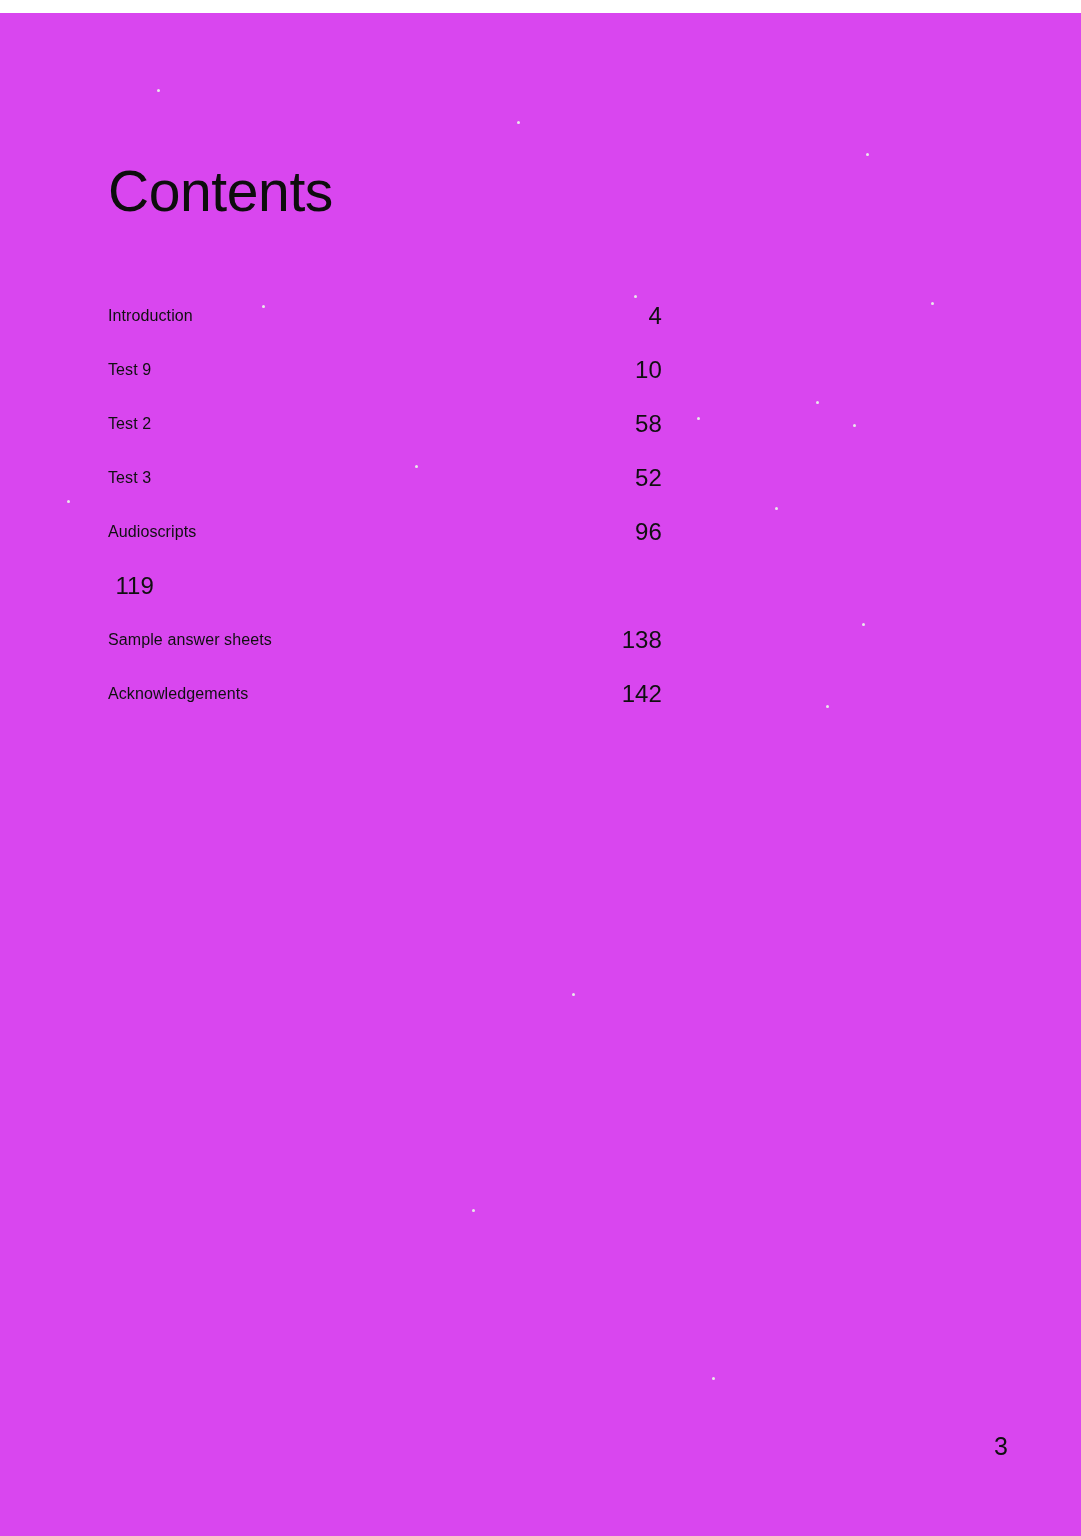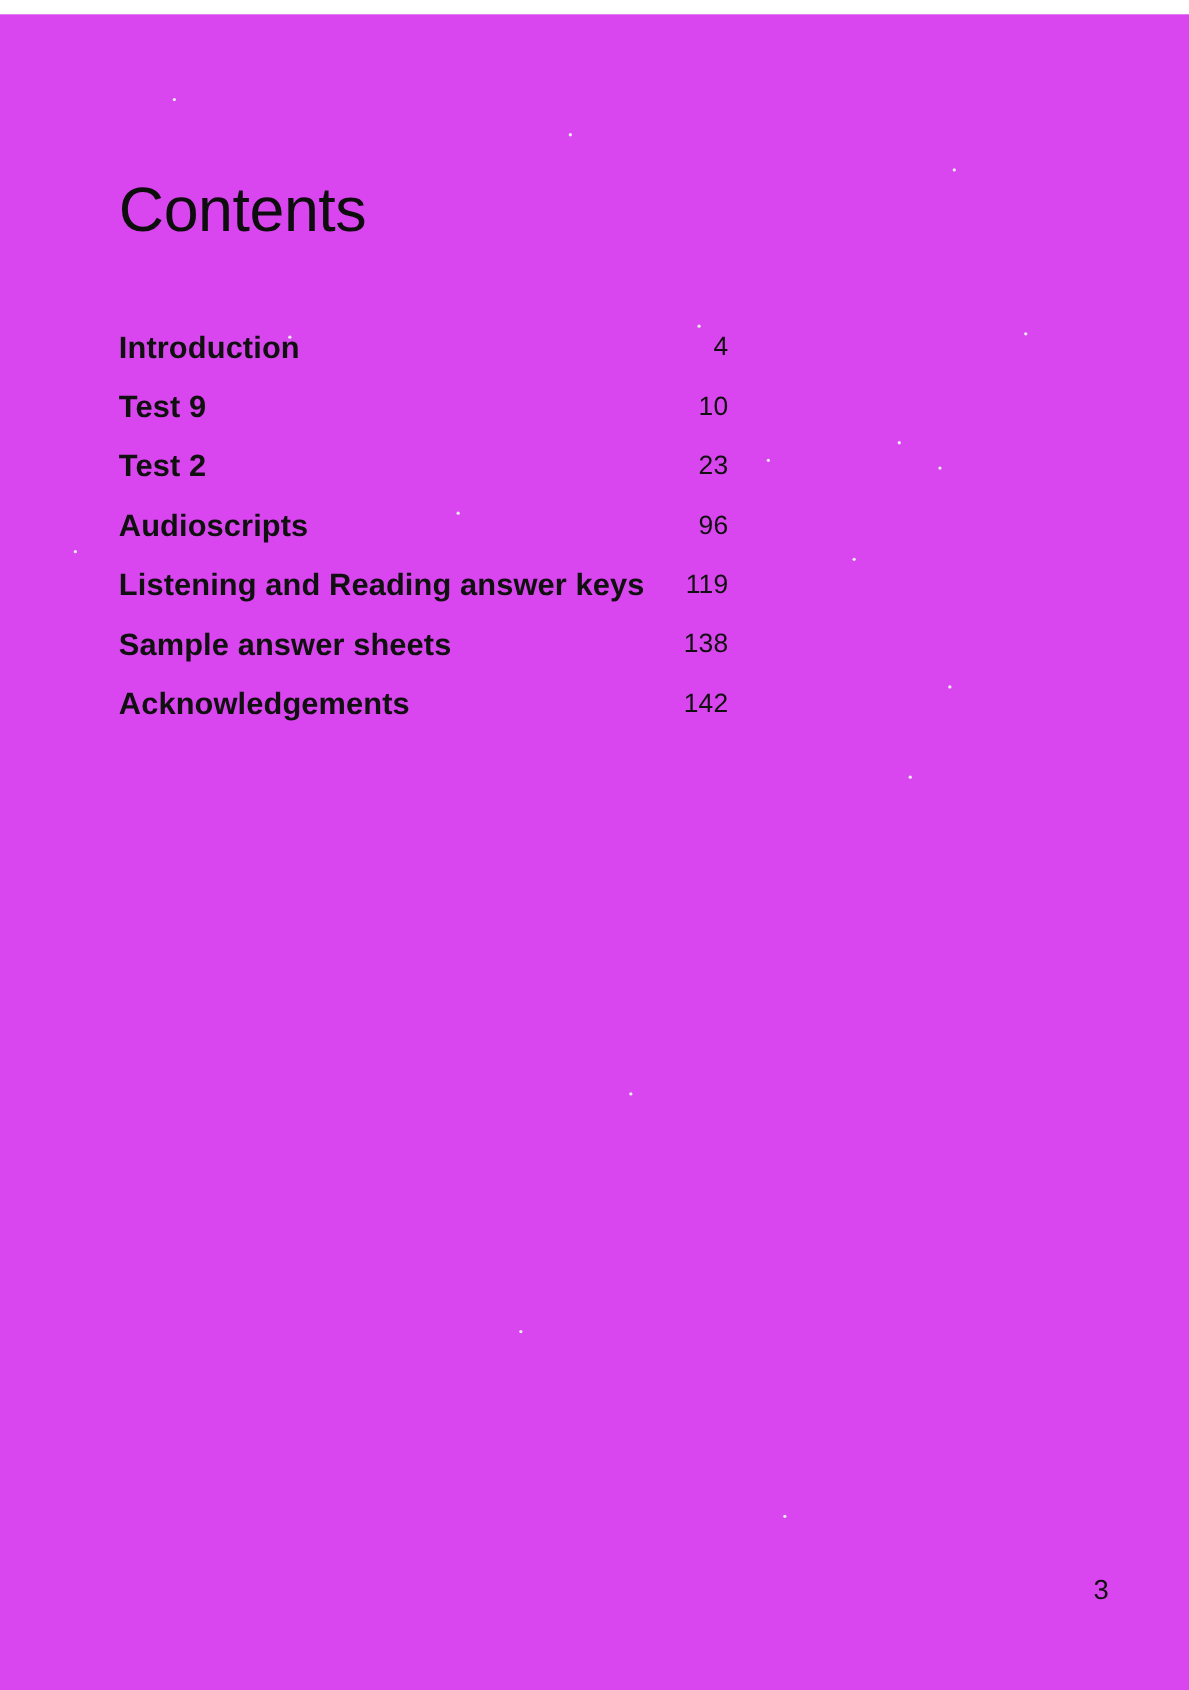--- a/index.html
+++ b/index.html
@@ -57,22 +57,22 @@
   .toc-row {
     position: relative;
     height: 54px;
     display: flex;
     align-items: flex-start;
     justify-content: space-between;
     white-space: nowrap;
   }
 
   .toc-label {
-    font-size: 28px;
-    font-weight: 700;
+    font-size: 16px;
+    font-weight: 400;
     line-height: 30px;
     color: #101010;
     letter-spacing: 0.1px;
   }
 
   .toc-page {
     font-size: 24px;
     font-weight: 400;
     line-height: 30px;
     color: #101010;
@@ -123,32 +123,35 @@
       <span class="toc-page">4</span>
     </div>
 
     <div class="toc-row">
       <span class="toc-label">Test 9</span>
       <span class="toc-page">10</span>
     </div>
 
     <div class="toc-row">
       <span class="toc-label">Test 2</span>
-      <span class="toc-page">23</span>
+      <span class="toc-page">58</span>
     </div>
 
+    <div class="toc-row">
+      <span class="toc-label">Test 3</span>
+      <span class="toc-page">52</span>
+    </div>
 
 
     <div class="toc-row">
       <span class="toc-label">Audioscripts</span>
       <span class="toc-page">96</span>
     </div>
 
     <div class="toc-row">
-      <span class="toc-label">Listening and Reading answer keys</span>
       <span class="toc-page">119</span>
     </div>
 
 
     <div class="toc-row">
       <span class="toc-label">Sample answer sheets</span>
       <span class="toc-page">138</span>
     </div>
 
     <div class="toc-row">

